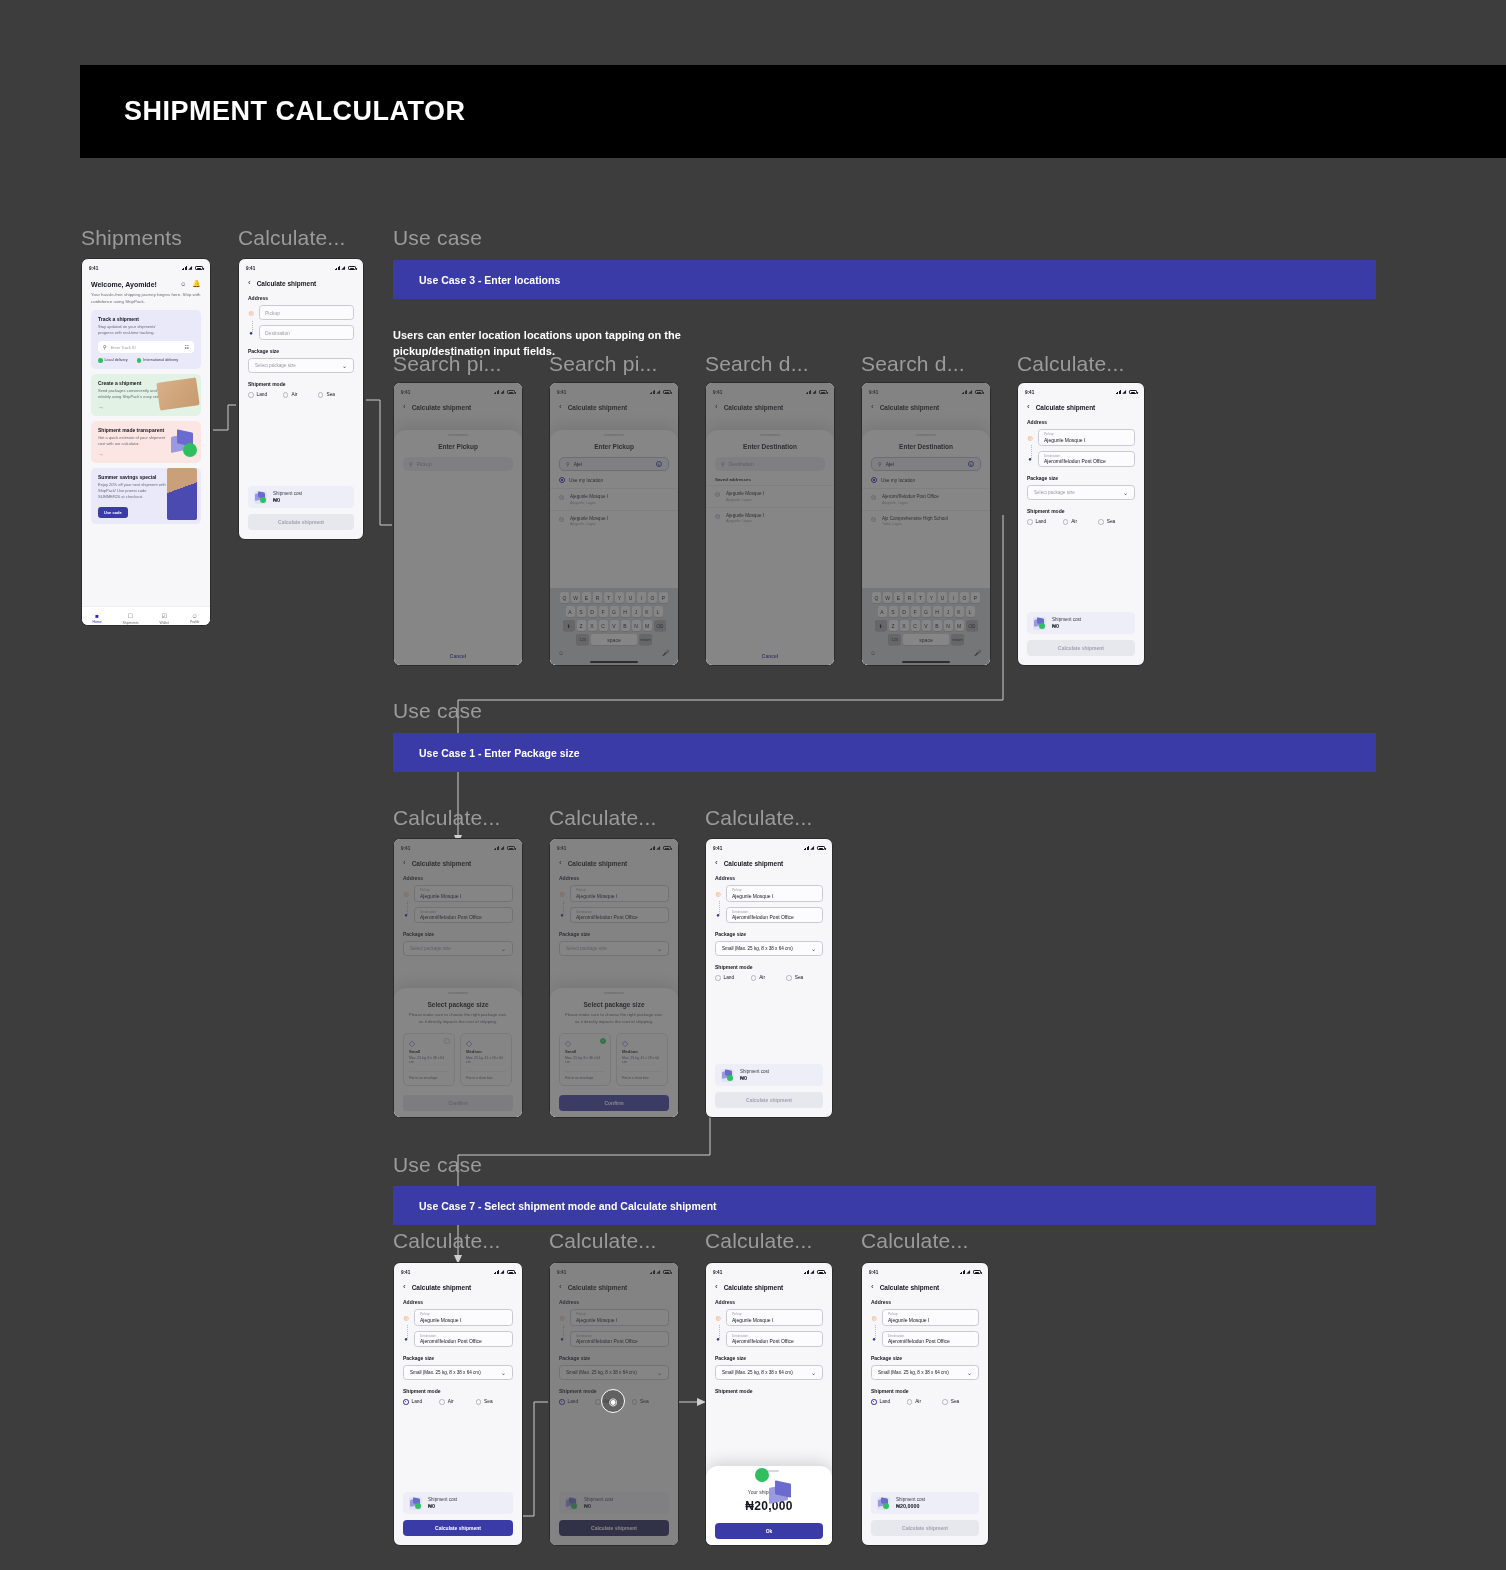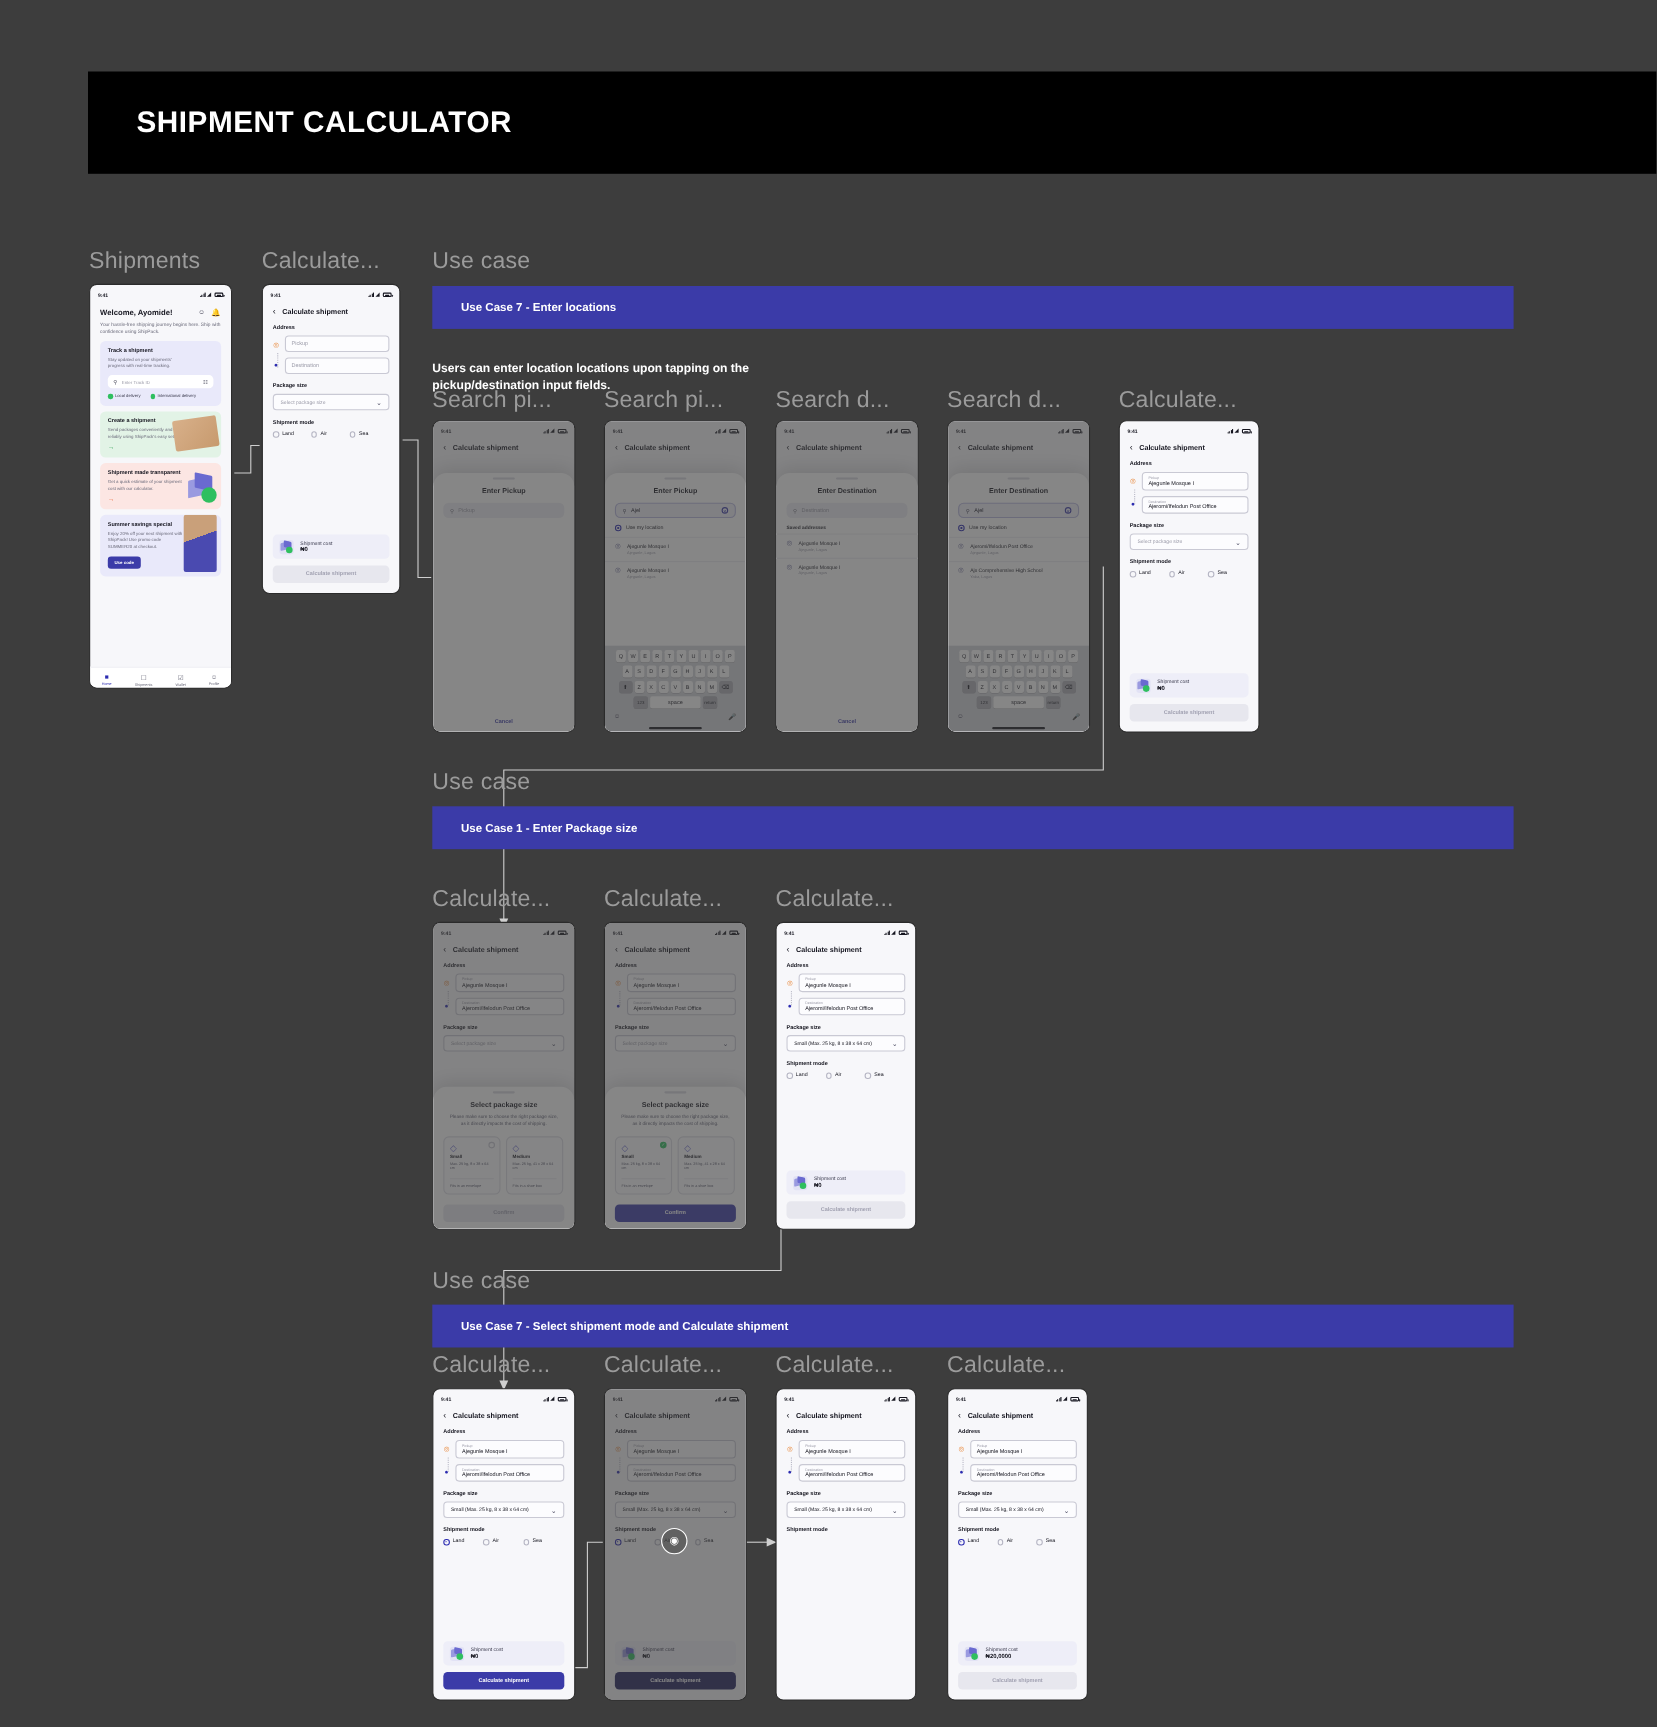--- a/index.html
+++ b/index.html
@@ -254,21 +254,21 @@
     <path d="M522 1516 L534 1516 L534 1402 L548 1402" stroke="#cfcfcf" stroke-width="1" fill="none"></path>
     <path d="M678 1402 L700 1402" stroke="#cfcfcf" stroke-width="1" fill="none"></path>
     <polygon points="706,1402 697,1398 697,1406" fill="#cfcfcf"></polygon>
   </svg>
 
   <div class="frame-label" style="left:81px; top:226px;">Shipments</div>
   <div class="frame-label" style="left:238px; top:226px;">Calculate...</div>
   <div class="frame-label" style="left:393px; top:226px;">Use case</div>
 
   <div class="uc-banner" style="left:393px; top:260px; width:983px; height:39px;">
-    <span>Use Case 7 - Enter locations</span>
+    <span>Use Case 3 - Enter locations</span>
   </div>
 
   <div class="note-text" style="left:393px; top:328px;">Users can enter location locations upon tapping on the pickup/destination input fields.</div>
 
   <div class="frame-label" style="left:393px; top:352px;">Search pi...</div>
   <div class="frame-label" style="left:549px; top:352px;">Search pi...</div>
   <div class="frame-label" style="left:705px; top:352px;">Search d...</div>
   <div class="frame-label" style="left:861px; top:352px;">Search d...</div>
   <div class="frame-label" style="left:1017px; top:352px;">Calculate...</div>
 
@@ -1192,20 +1192,31 @@
           </div>
         </div>
       </div>
       <div class="sec-label">Package size</div>
       <div class="select-box">
         <span>Small (Max. 25 kg, 8 x 38 x 64 cm)</span>
         <span class="cv">⌄</span>
       </div>
       <div class="sec-label">Shipment mode</div>
 
+      <div class="sheet" style="bottom:0;">
+        <div class="grabber"></div>
+        <div class="result-sheet">
+          <div>
+            <span class="box-art big"><span class="b1"></span><span class="b2"></span><span class="g"></span></span>
+          </div>
+          <div class="result-lbl">Your shipment cost</div>
+          <div class="result-val">₦20,000</div>
+          <div class="sheet-cta" style="background:#3b3ba8;color:#fff;margin:10px 0 0;">Ok</div>
+        </div>
+      </div>
     </div>
   </div>
 
   <div class="phone" style="left:861px; top:1262px; width:128px; height:284px;">
     <div class="phone-inner">
       <div class="statusbar">
         <span>9:41</span>
         <span class="sb-right">
           <span class="sb-bars">
               <i></i>

